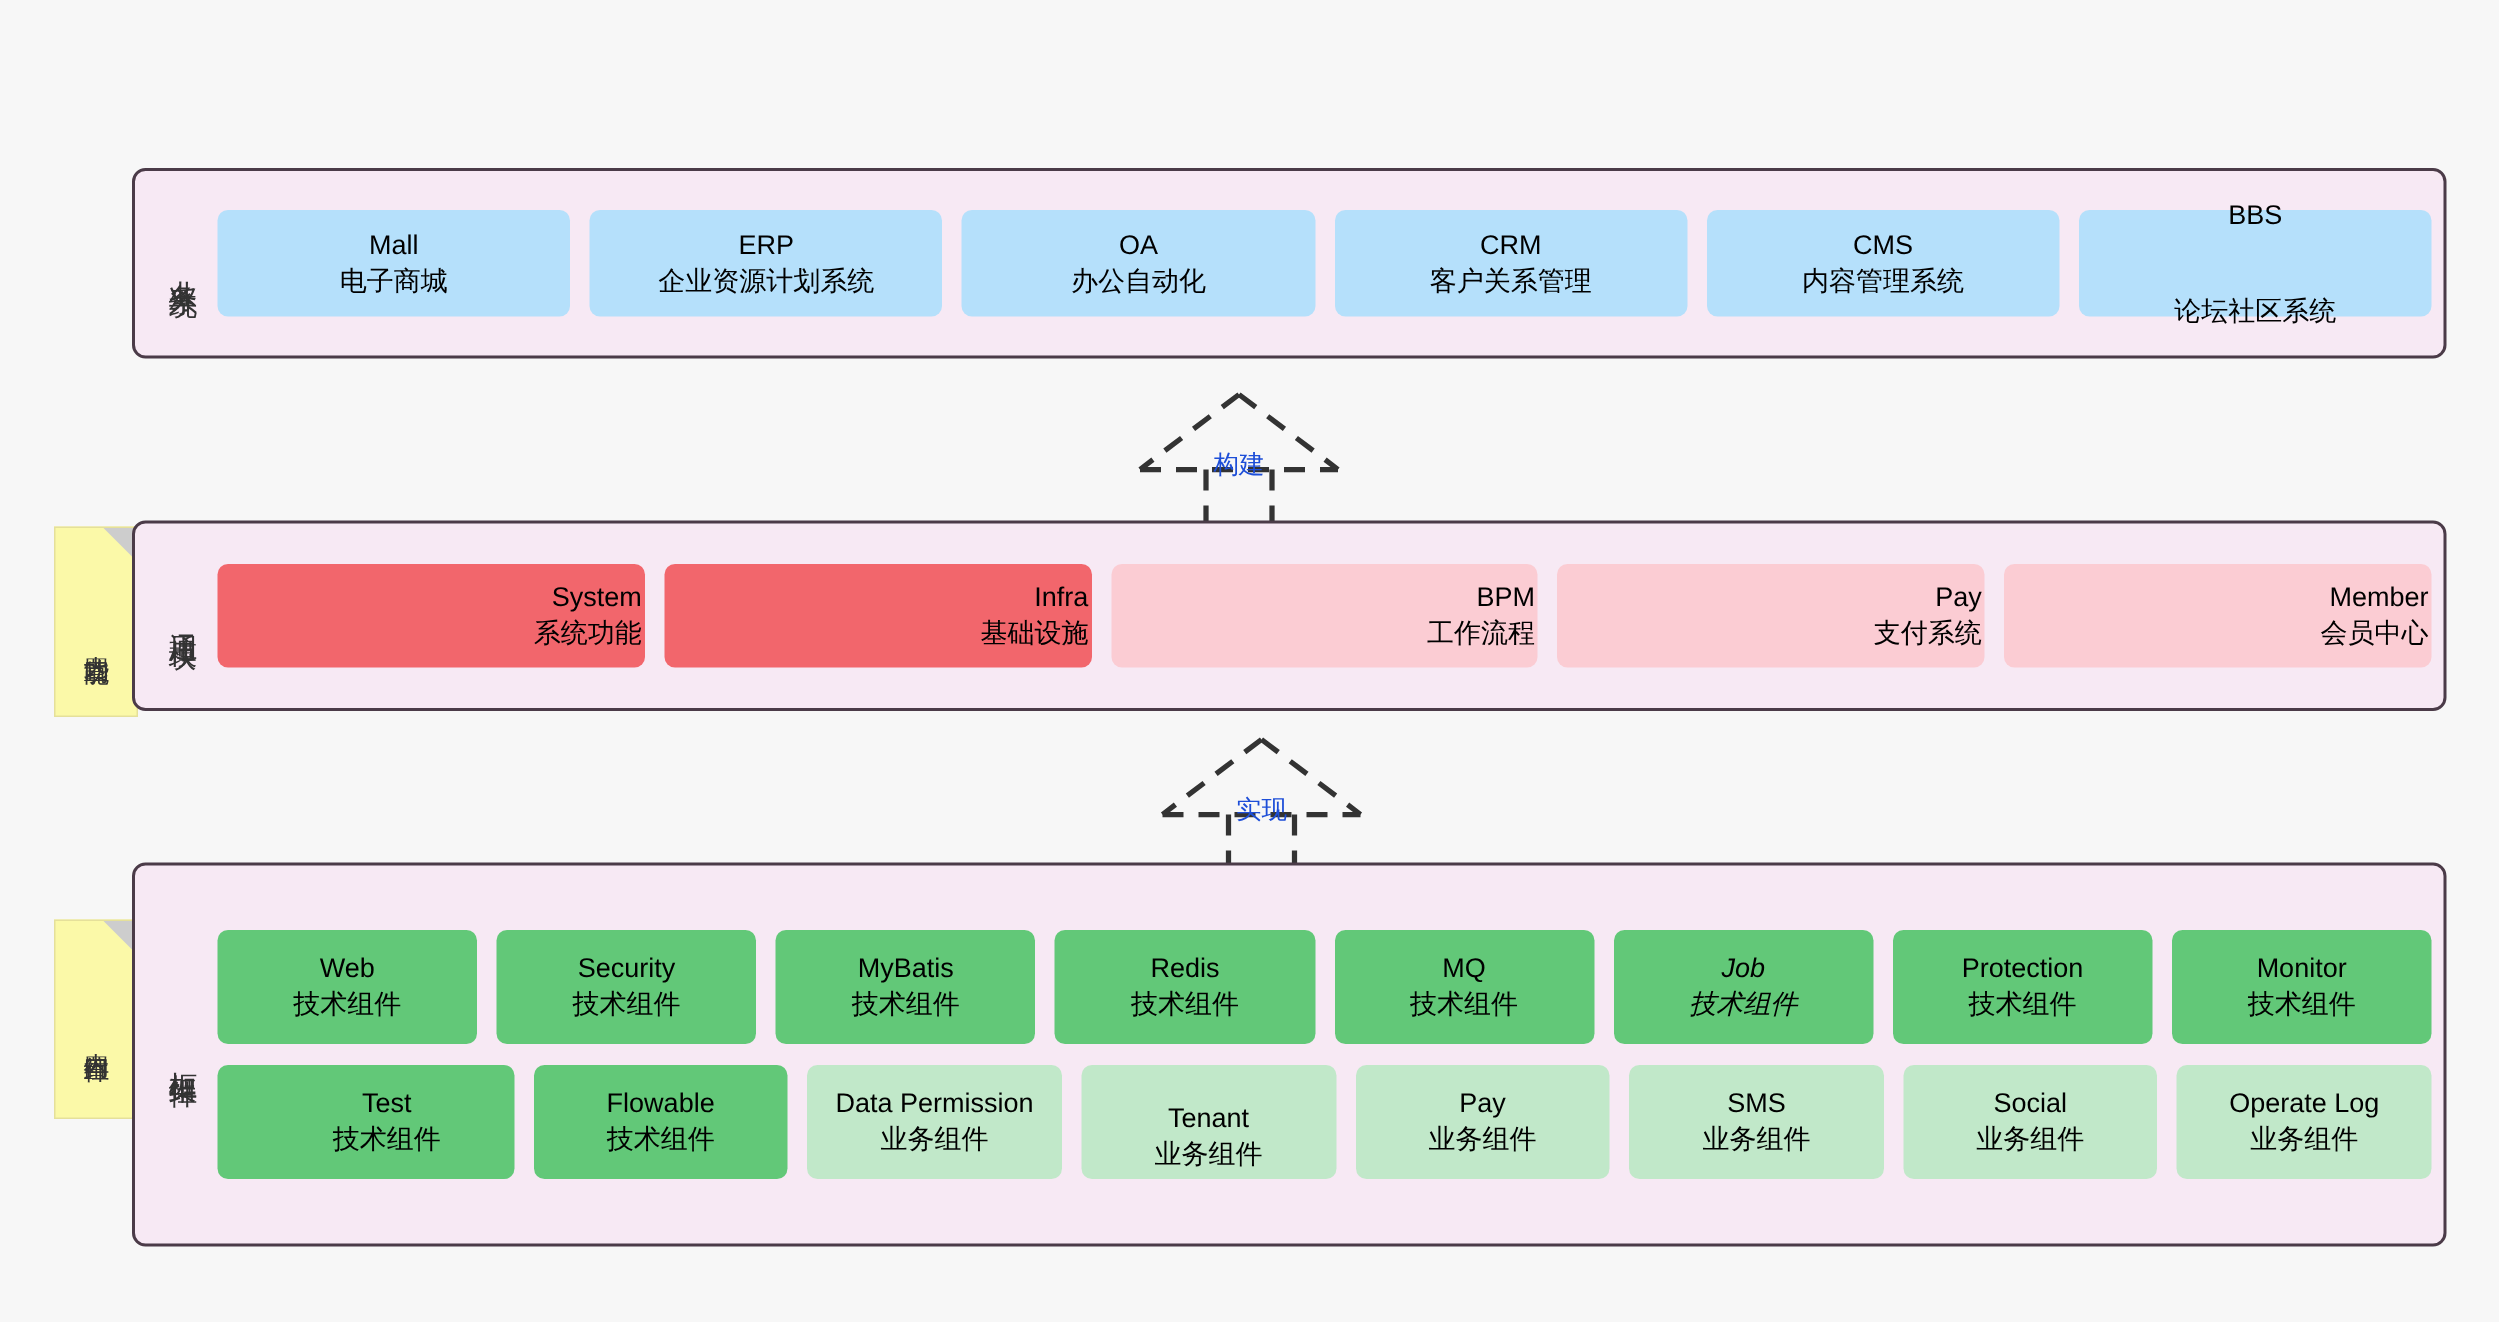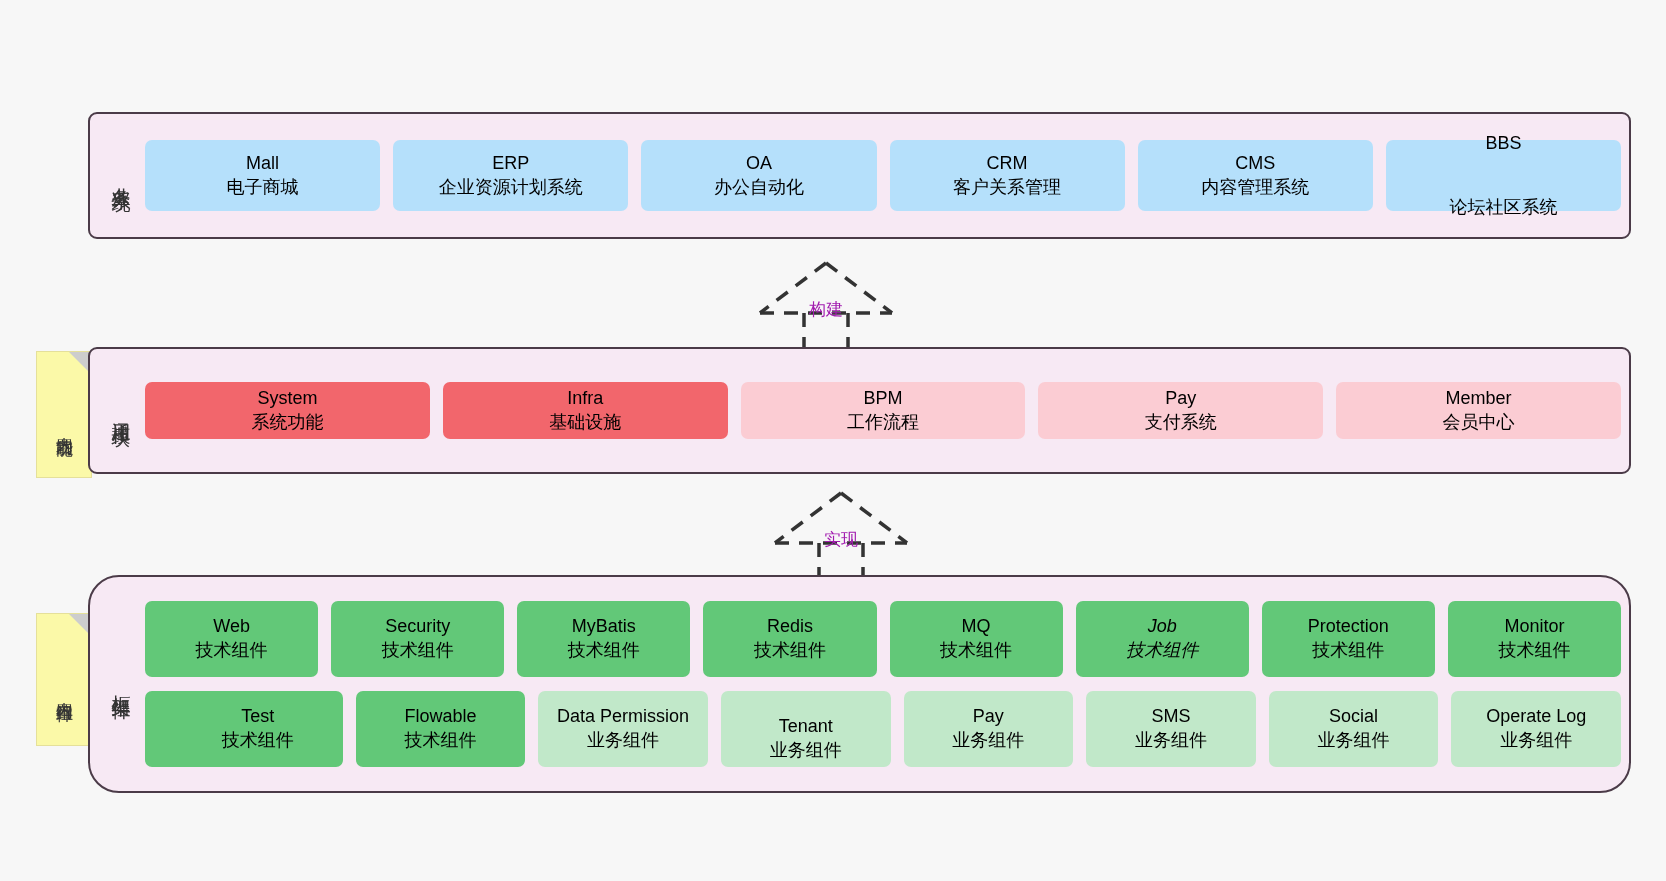--- a/index.html
+++ b/index.html
@@ -100,42 +100,42 @@
   }
   .card .t-en { white-space: nowrap; }
   .card .t-cn { white-space: nowrap; }
   .card.wrap .t-en { white-space: normal; }
 
   
   #layer-business { left: 88px; top: 112px; width: 1543px; height: 127px; }
   #layer-business .card { height: 71px; }
 
   #layer-modules  { left: 88px; top: 347px; width: 1543px; height: 127px; }
-  #layer-modules .card { height: 57px; }
-
-  #layer-framework { left: 88px; top: 575px; width: 1543px; height: 218px; border-radius: 31px; }
+  #layer-modules .card { height: 69px; align-items: flex-end; }
+
+  #layer-framework { left: 88px; top: 575px; width: 1543px; height: 256px; }
   #layer-framework .card { height: 76px; }
   #layer-framework .layer-title { align-items: center; padding-top: 0; }
 
   #layer-modules .layer-title, #layer-business .layer-title { align-items: center; padding-top: 0; }
 
   
   .connector {
     position: absolute;
     width: 160px;
     height: 92px;
   }
   .connector svg { display: block; }
   .connector-label {
     position: absolute;
     left: 50%;
     transform: translateX(-50%);
     bottom: 28px;
     font-size: 17px;
-    color: #a21caf;
+    color: #1d4ed8;
     background: transparent;
     padding: 0 2px;
     white-space: nowrap;
   }
   #connector-build { left: 746px; top: 257px; }
   #connector-impl  { left: 761px; top: 487px; }
 </style>
 </head>
 <body>
 

